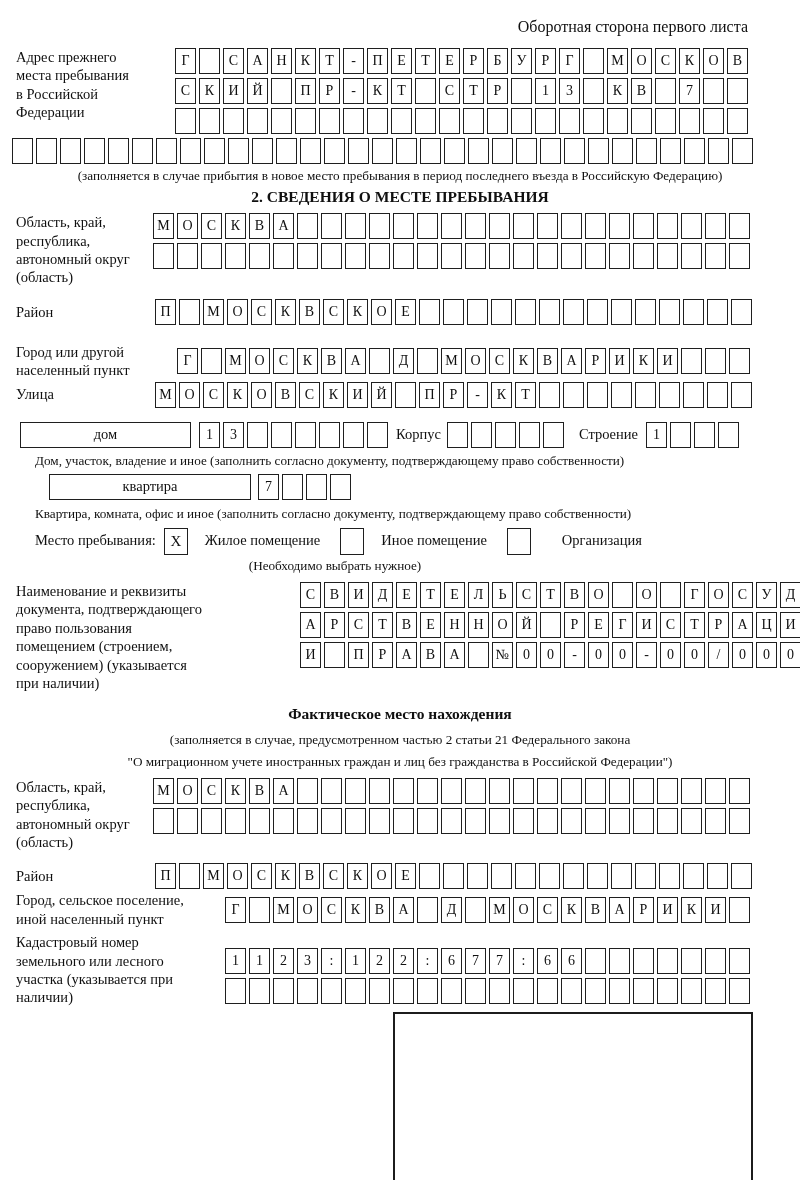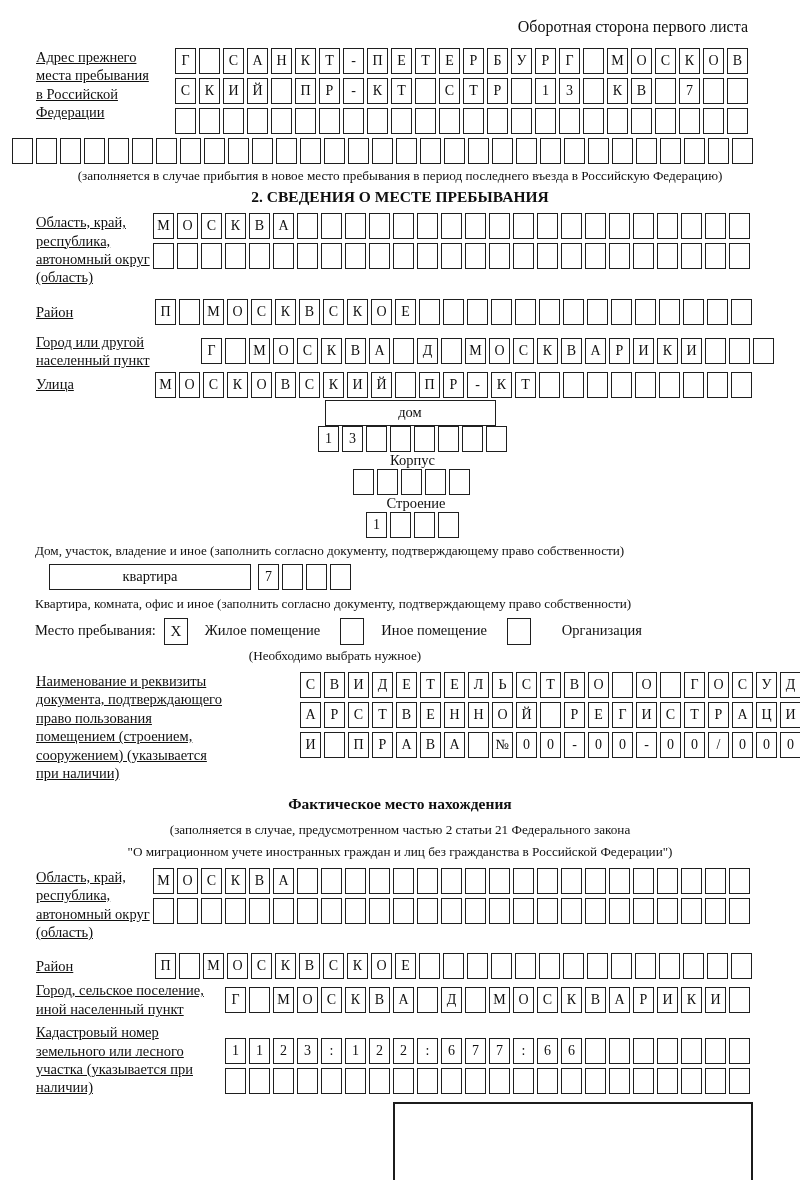--- a/index.html
+++ b/index.html
@@ -5,21 +5,21 @@
   html,body { margin:0; padding:0; background:#fff; }
   .page {
     position:relative; width:800px; height:1180px; background:#fff;
     color:#101010; font-family:"Liberation Serif","DejaVu Serif",serif;
     box-sizing:border-box; padding-top:18px; overflow:hidden;
   }
   .header-note { text-align:right; padding-right:52px; font-size:16px; }
 
   .field { display:flex; align-items:flex-start; }
   .field.vcenter { align-items:center; }
-  .flabel { font-size:14.5px; line-height:1.27; box-sizing:border-box; padding-left:36px; flex:0 0 auto;text-decoration:underline; }
+  .flabel { font-size:14.5px; line-height:1.27; box-sizing:border-box; padding-left:16px; flex:0 0 auto; }
   .flabel span { display:block; }
 
   .rowset .row { margin-bottom:4px; }
   .row { display:flex; height:26px; }
   .cell {
     box-sizing:border-box; width:21px; height:26px; margin-right:3px;
     border:1.8px solid #1f1f1f; display:flex; align-items:center; justify-content:center;
     font-size:14px; line-height:1; background:#fff;
   }
   .cb-cell { width:24px; height:27px; font-size:15px; }
@@ -269,21 +269,21 @@
         <div class="cell"></div>
         <div class="cell"></div>
         <div class="cell"></div>
         <div class="cell"></div>
         <div class="cell"></div>
         <div class="cell"></div>
         <div class="cell"></div>
       </div>
   </div>
 
-  <div class="field vcenter" style="margin-top:8px;gap:24px;">
+  <div class="field vcenter" style="margin-top:18px;">
     <div class="flabel ind-city">
         <span>Город или другой населенный пункт</span>
       </div>
     <div class="row">
         <div class="cell">Г</div>
         <div class="cell"></div>
         <div class="cell">М</div>
         <div class="cell">О</div>
         <div class="cell">С</div>
         <div class="cell">К</div>
@@ -332,21 +332,21 @@
         <div class="cell"></div>
         <div class="cell"></div>
         <div class="cell"></div>
         <div class="cell"></div>
         <div class="cell"></div>
         <div class="cell"></div>
         <div class="cell"></div>
       </div>
   </div>
 
-  <div class="inline-row" style="margin-top:2px; margin-left:20px;flex-direction:column;">
+  <div class="inline-row" style="margin-top:14px; margin-left:20px;">
     <div class="labelbox" style="width:171px;">дом</div>
     <div class="row" style="margin-left:8px;">
         <div class="cell">1</div>
         <div class="cell">3</div>
         <div class="cell"></div>
         <div class="cell"></div>
         <div class="cell"></div>
         <div class="cell"></div>
         <div class="cell"></div>
         <div class="cell"></div>

